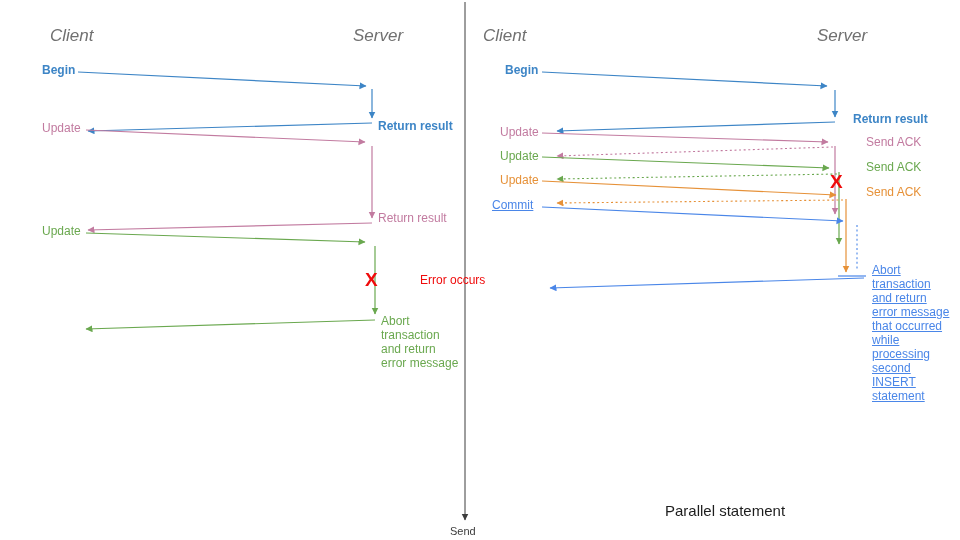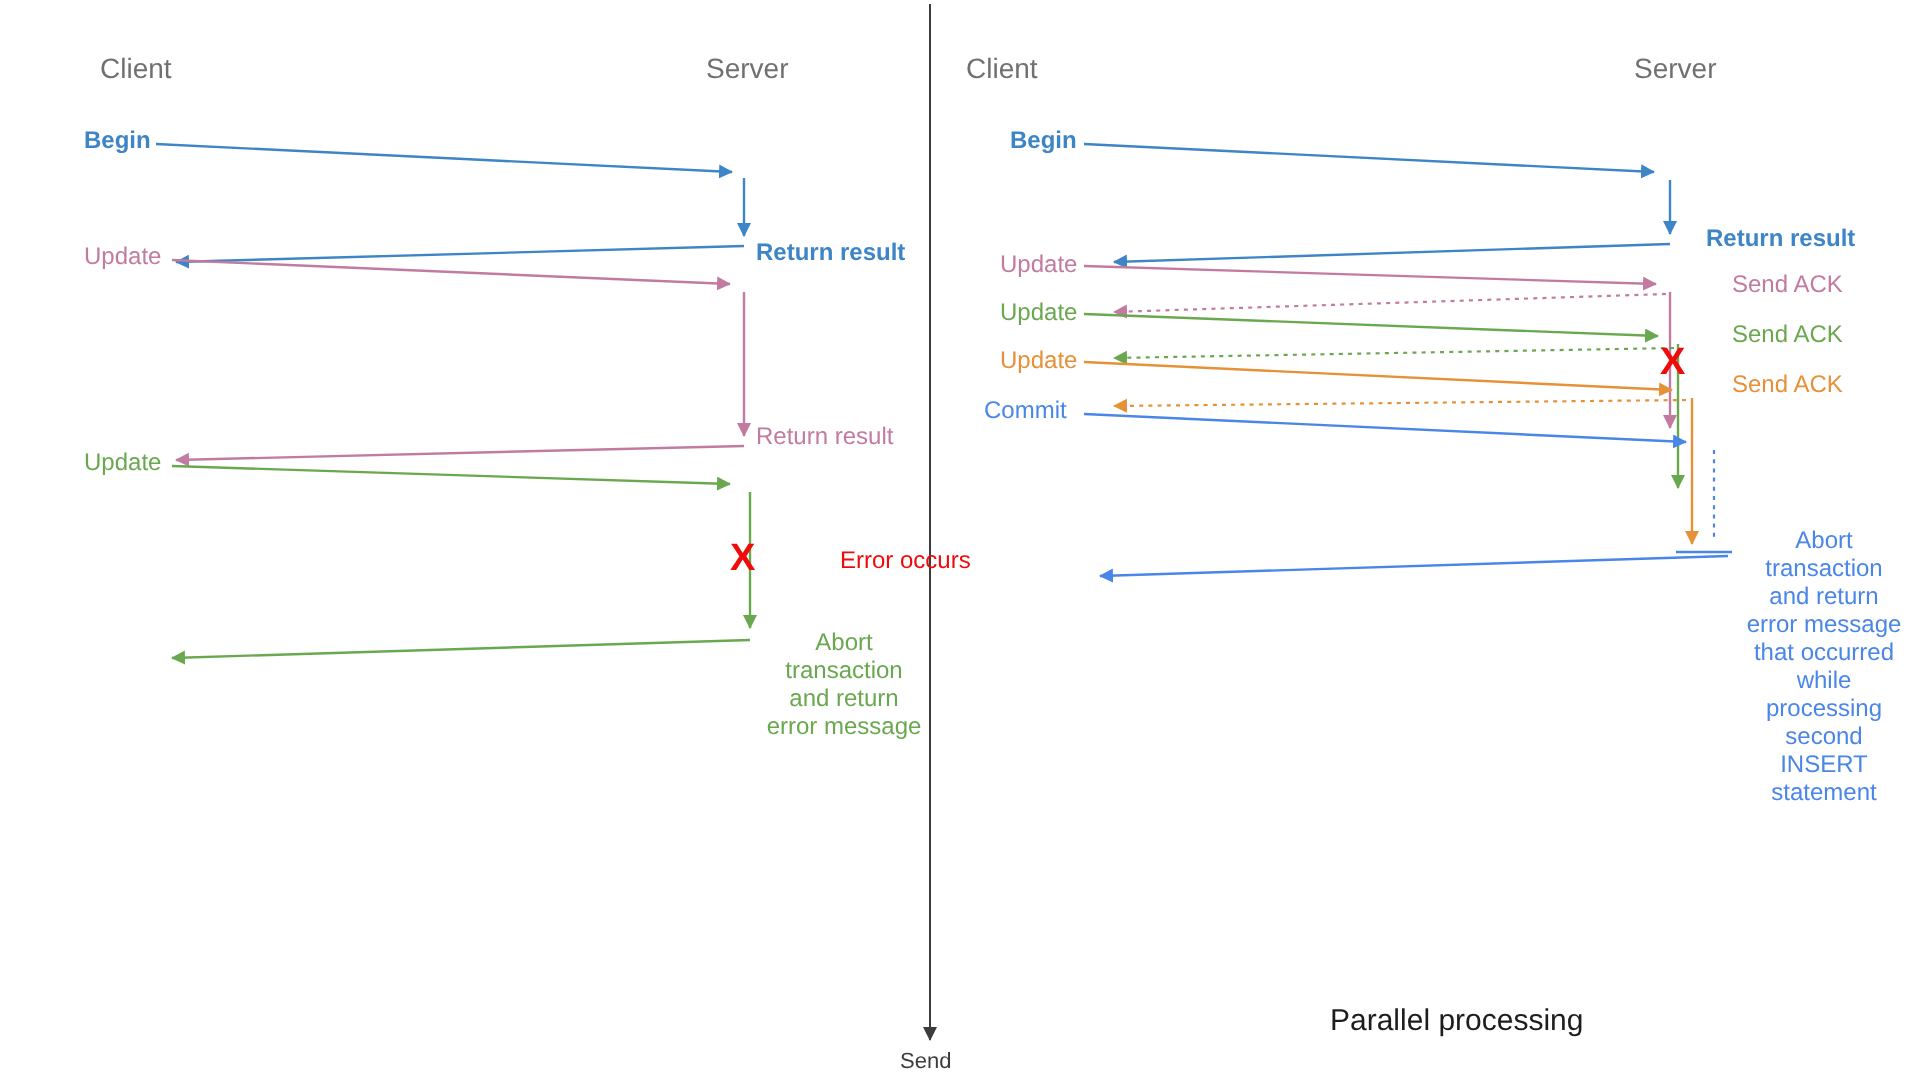--- a/index.html
+++ b/index.html
@@ -1,30 +1,30 @@
 <!DOCTYPE html>
 <html style="--c-blue: #3d85c6; --c-commit-blue: #4a86e8; --c-pink: #c27ba0; --c-green: #6aa84f; --c-orange: #e69138; --c-red: #ef0b0b; --c-header: #707070; --c-caption: #1d1d1d; --c-axis: #3c3c3c;"><head>
 <meta charset="utf-8">
 <style>
   html,body{margin:0;padding:0;}
   body{width:960px;height:540px;background:#ffffff;overflow:hidden;
        font-family:"Liberation Sans", sans-serif;position:relative;}
   .stage{position:absolute;inset:0;width:960px;height:540px;}
   svg.wires{position:absolute;left:0;top:0;}
   .lbl{position:absolute;font-size:12px;line-height:13px;white-space:nowrap;}
-  .hdr{position:absolute;font-size:14px;color:var(--c-header);white-space:nowrap;}
+  .hdr{position:absolute;font-size:17px;font-style:italic;color:var(--c-header);white-space:nowrap;}
   .caption{position:absolute;font-size:15px;color:var(--c-caption);white-space:nowrap;}
-  .note{position:absolute;font-size:12px;line-height:14px;white-space:normal;text-align:center;}
+  .note{position:absolute;font-size:12px;line-height:14px;white-space:normal;}
   .xmark{position:absolute;font-size:19px;font-weight:bold;color:var(--c-red);line-height:19px;}
   .c-blue{color:var(--c-blue);font-weight:bold;}
   .c-pink{color:var(--c-pink);}
   .c-green{color:var(--c-green);}
   .c-orange{color:var(--c-orange);}
   .c-red{color:var(--c-red);margin-left:36px;}
-  .c-commit{color:var(--c-commit-blue);}
+  .c-commit{color:var(--c-commit-blue);text-decoration:underline;}
   .time{position:absolute;font-size:11px;color:var(--c-axis);white-space:nowrap;}
   .ln{fill:none;stroke-width:1.2px;}
   .s-blue{stroke:var(--c-blue);}
   .s-pink{stroke:var(--c-pink);}
   .s-green{stroke:var(--c-green);}
   .s-orange{stroke:var(--c-orange);}
   .s-commit{stroke:var(--c-commit-blue);}
   .s-axis{stroke:var(--c-axis);stroke-width:1px;}
   .dotted{stroke-dasharray:2 2.6;stroke-width:1.1px;}
 </style>
@@ -103,16 +103,16 @@
   <span class="lbl c-blue" style="left:853px;top:113px">Return result</span>
   <span class="lbl c-pink" style="left:500px;top:126px">Update</span>
   <span class="lbl c-green" style="left:500px;top:150px">Update</span>
   <span class="lbl c-orange" style="left:500px;top:174px">Update</span>
   <span class="lbl c-commit" style="left:492px;top:199px">Commit</span>
   <span class="lbl c-pink" style="left:866px;top:136px">Send ACK</span>
   <span class="lbl c-green" style="left:866px;top:161px">Send ACK</span>
   <span class="lbl c-orange" style="left:866px;top:186px">Send ACK</span>
   <span class="xmark" style="left:830px;top:172px">X</span>
   <div class="note c-commit" style="left:872px;top:263px;width:80px">Abort transaction and return error message that occurred while processing second INSERT statement</div>
-  <span class="caption" style="left:665px;top:502px">Parallel processing</span>
+  <span class="caption" style="left:665px;top:502px">Parallel statement</span>
 
   <span class="time" style="left:450px;top:525px">Send</span>
 </div>
 
 </body></html>

